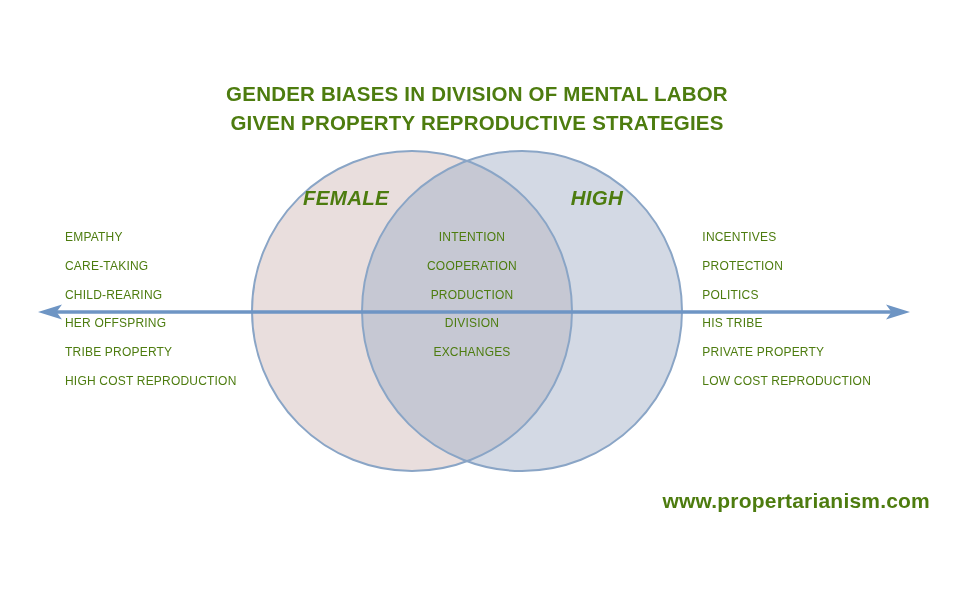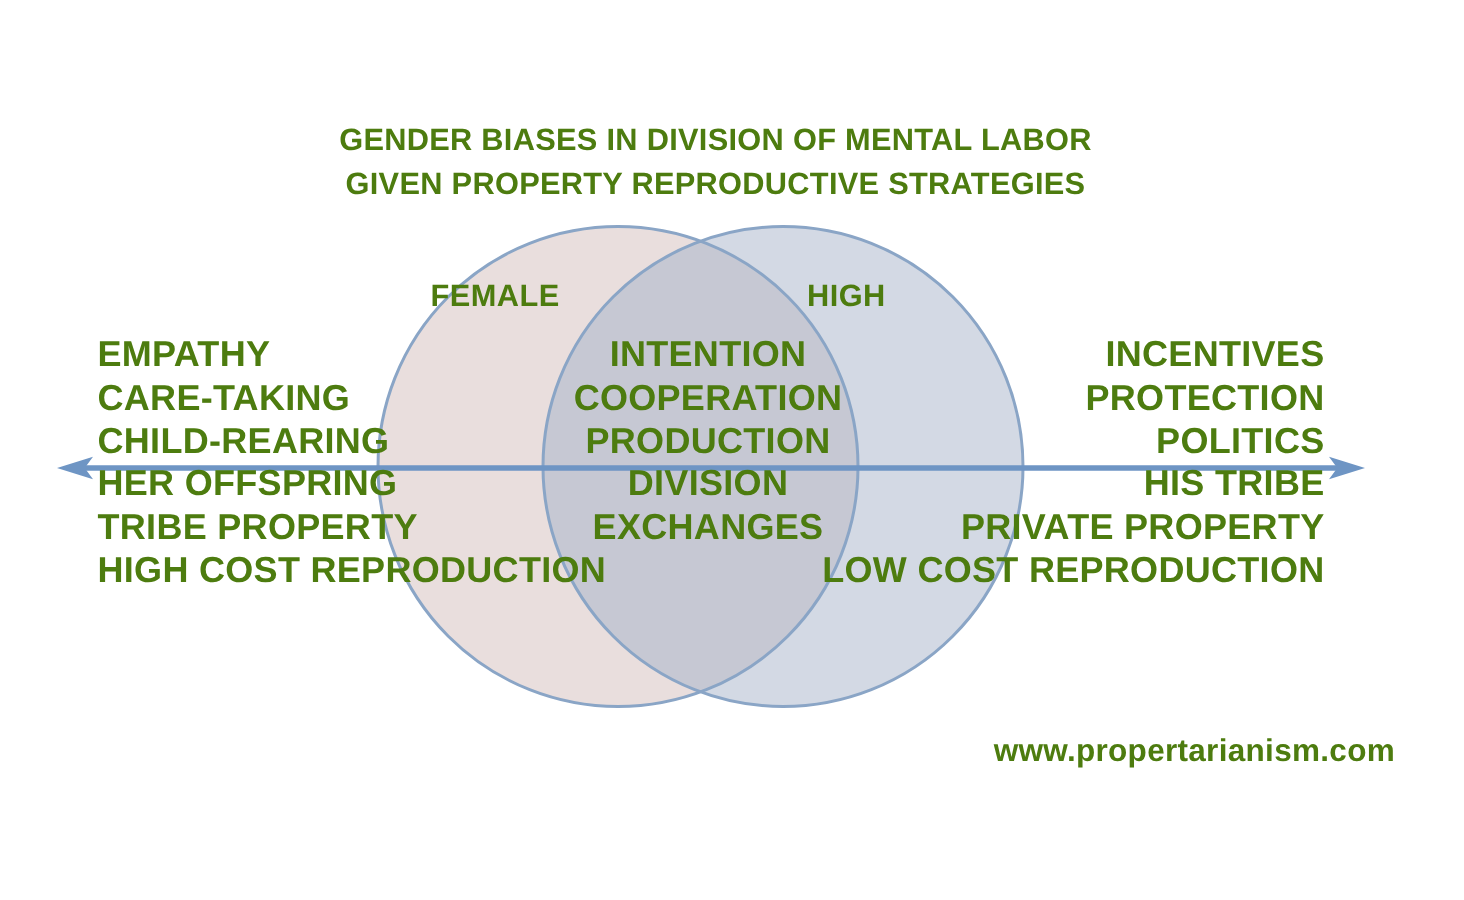--- a/index.html
+++ b/index.html
@@ -32,38 +32,40 @@
     font-size: 20.5px;
     font-weight: 600;
     line-height: 29px;
     letter-spacing: 0.2px;
     white-space: nowrap;
   }
   .circle-label {
     position: absolute;
     top: 186px;
     width: 118px;
+    text-align: center;
     font-size: 20.5px;
     font-weight: 600;
     letter-spacing: 0.3px;
+    font-style: italic;
   }
   .circle-label.female { left: 287px; }
   .circle-label.male   { left: 538px; }
   .col {
     position: absolute;
     top: 223px;
-    font-size: 24px;
-    font-weight: 700;
+    font-size: 12px;
+    font-weight: 400;
     line-height: 28.8px;
     letter-spacing: 0.2px;
     white-space: nowrap;
   }
   .col.left   { left: 65px;  text-align: left; }
   .col.center { left: 352px; width: 240px; text-align: center; }
-  .col.right  { right: 93px; text-align: right; }
+  .col.right  { right: 105px; text-align: left; }
   .col span { display: block; }
   .footer {
     position: absolute;
     top: 489px;
     left: 0;
     width: 930px;
     text-align: right;
     font-size: 21px;
     font-weight: 700;
     letter-spacing: 0.2px;

